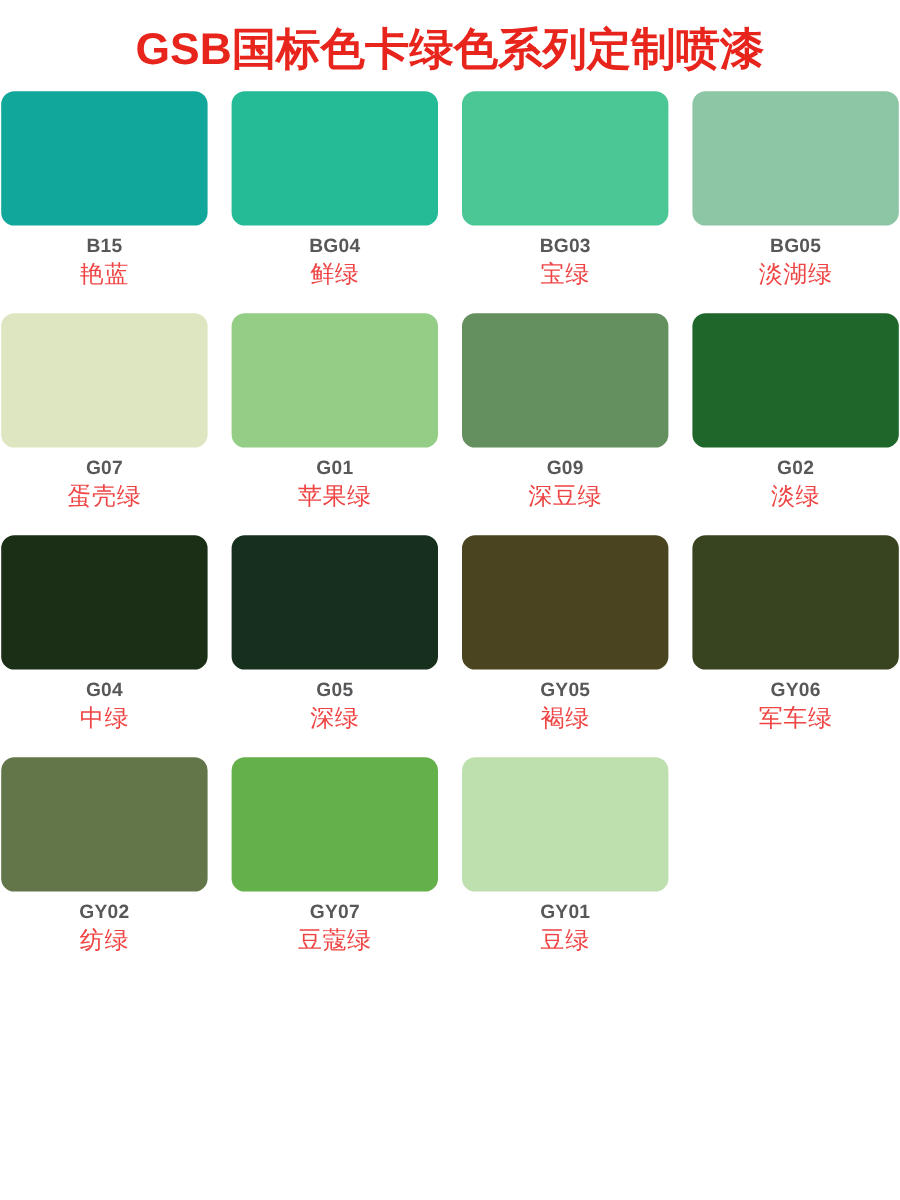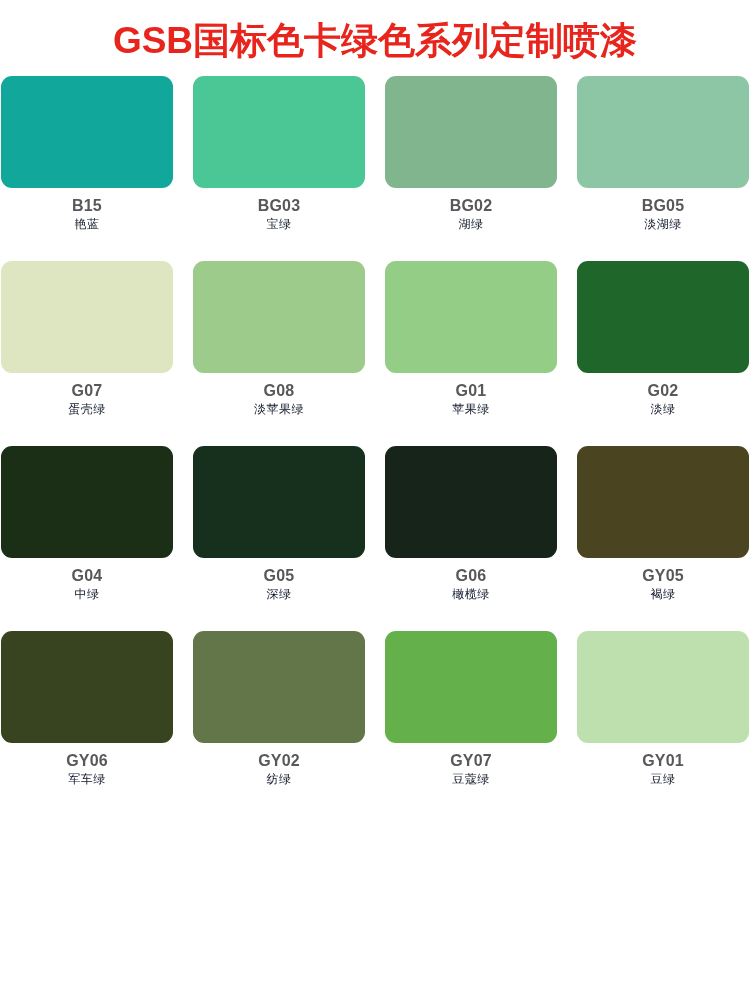--- a/index.html
+++ b/index.html
@@ -62,91 +62,86 @@
   .code {
     margin-top: 9px;
     font-size: 16px;
     font-weight: bold;
     color: #58585a;
     line-height: 1.15;
     letter-spacing: 0.2px;
   }
   .cname {
     margin-top: 3px;
-    font-size: 12px;
+    font-size: 20px;
     font-weight: normal;
-    color: #0f172a;
+    color: #ef4444;
     line-height: 1.15;
     letter-spacing: 0.5px;
   }
 </style>
 </head>
 <body>
 
 <div class="page">
 
   <div class="title-bar">
     <div class="title-text">GSB国标色卡绿色系列定制喷漆</div>
   </div>
 
   <div class="grid">
       <div class="cell">
         <div class="swatch" style="background: rgb(17, 167, 155);"></div>
         <div class="code">B15</div>
         <div class="cname">艳蓝</div>
       </div>
       <div class="cell">
+        <div class="swatch" style="background: rgb(38, 187, 151);"></div>
+        <div class="code">BG04</div>
+        <div class="cname">鲜绿</div>
+      </div>
+      <div class="cell">
         <div class="swatch" style="background: rgb(74, 199, 149);"></div>
         <div class="code">BG03</div>
         <div class="cname">宝绿</div>
-      </div>
-      <div class="cell">
-        <div class="swatch" style="background: rgb(129, 181, 141);"></div>
-        <div class="code">BG02</div>
-        <div class="cname">湖绿</div>
       </div>
       <div class="cell">
         <div class="swatch" style="background: rgb(140, 198, 165);"></div>
         <div class="code">BG05</div>
         <div class="cname">淡湖绿</div>
       </div>
       <div class="cell">
         <div class="swatch" style="background: rgb(221, 230, 192);"></div>
         <div class="code">G07</div>
         <div class="cname">蛋壳绿</div>
       </div>
       <div class="cell">
-        <div class="swatch" style="background: rgb(156, 203, 140);"></div>
-        <div class="code">G08</div>
-        <div class="cname">淡苹果绿</div>
-      </div>
-      <div class="cell">
         <div class="swatch" style="background: rgb(148, 205, 133);"></div>
         <div class="code">G01</div>
         <div class="cname">苹果绿</div>
+      </div>
+      <div class="cell">
+        <div class="swatch" style="background: rgb(100, 143, 95);"></div>
+        <div class="code">G09</div>
+        <div class="cname">深豆绿</div>
       </div>
       <div class="cell">
         <div class="swatch" style="background: rgb(30, 102, 42);"></div>
         <div class="code">G02</div>
         <div class="cname">淡绿</div>
       </div>
       <div class="cell">
         <div class="swatch" style="background: rgb(27, 47, 22);"></div>
         <div class="code">G04</div>
         <div class="cname">中绿</div>
       </div>
       <div class="cell">
         <div class="swatch" style="background: rgb(23, 48, 29);"></div>
         <div class="code">G05</div>
         <div class="cname">深绿</div>
-      </div>
-      <div class="cell">
-        <div class="swatch" style="background: rgb(22, 36, 26);"></div>
-        <div class="code">G06</div>
-        <div class="cname">橄榄绿</div>
       </div>
       <div class="cell">
         <div class="swatch" style="background: rgb(74, 68, 32);"></div>
         <div class="code">GY05</div>
         <div class="cname">褐绿</div>
       </div>
       <div class="cell">
         <div class="swatch" style="background: rgb(55, 68, 31);"></div>
         <div class="code">GY06</div>
         <div class="cname">军车绿</div>

